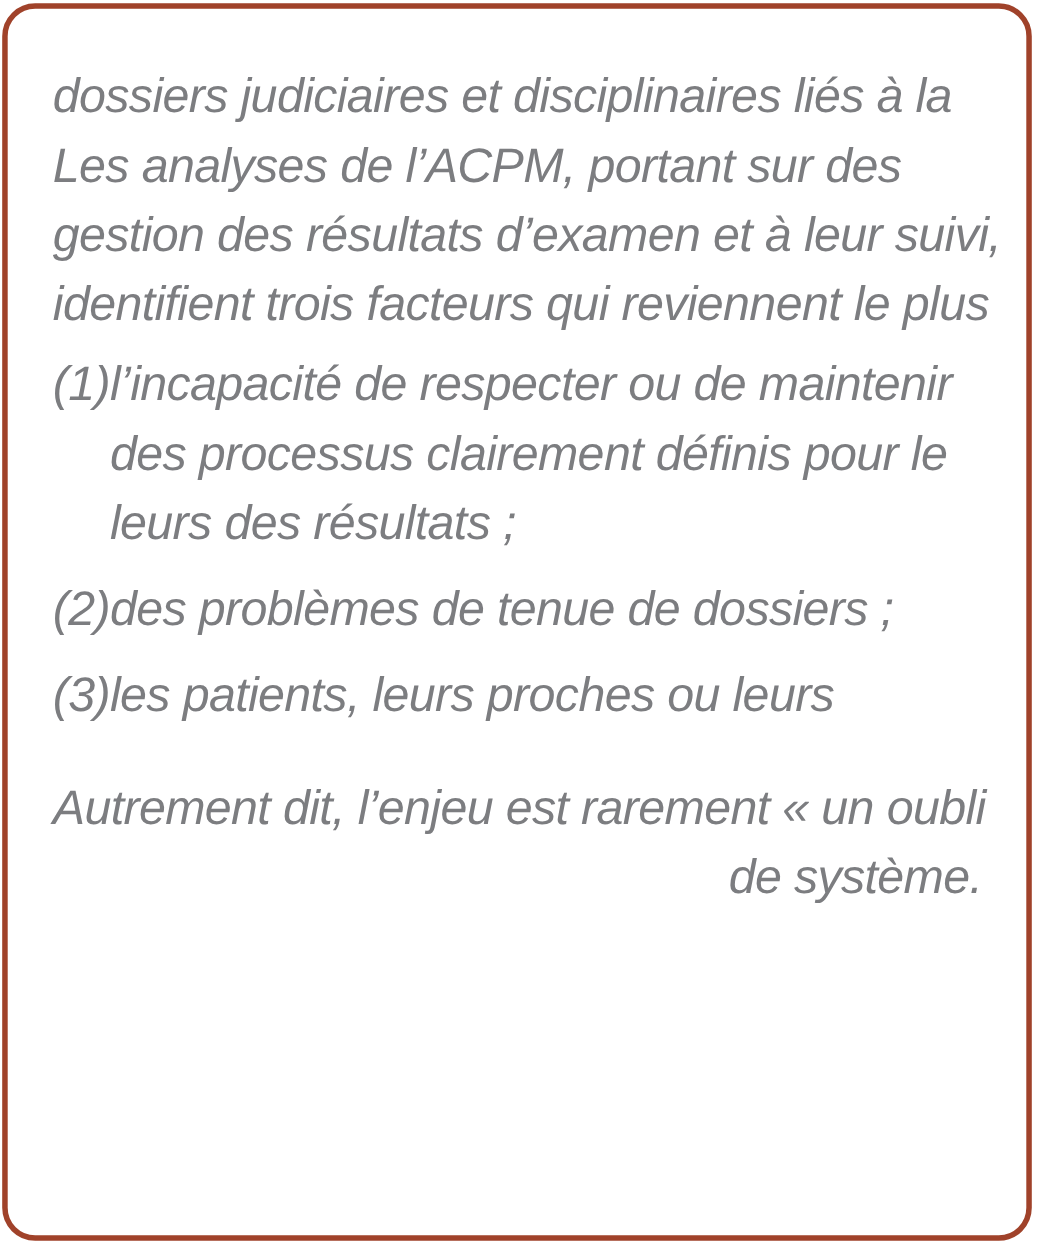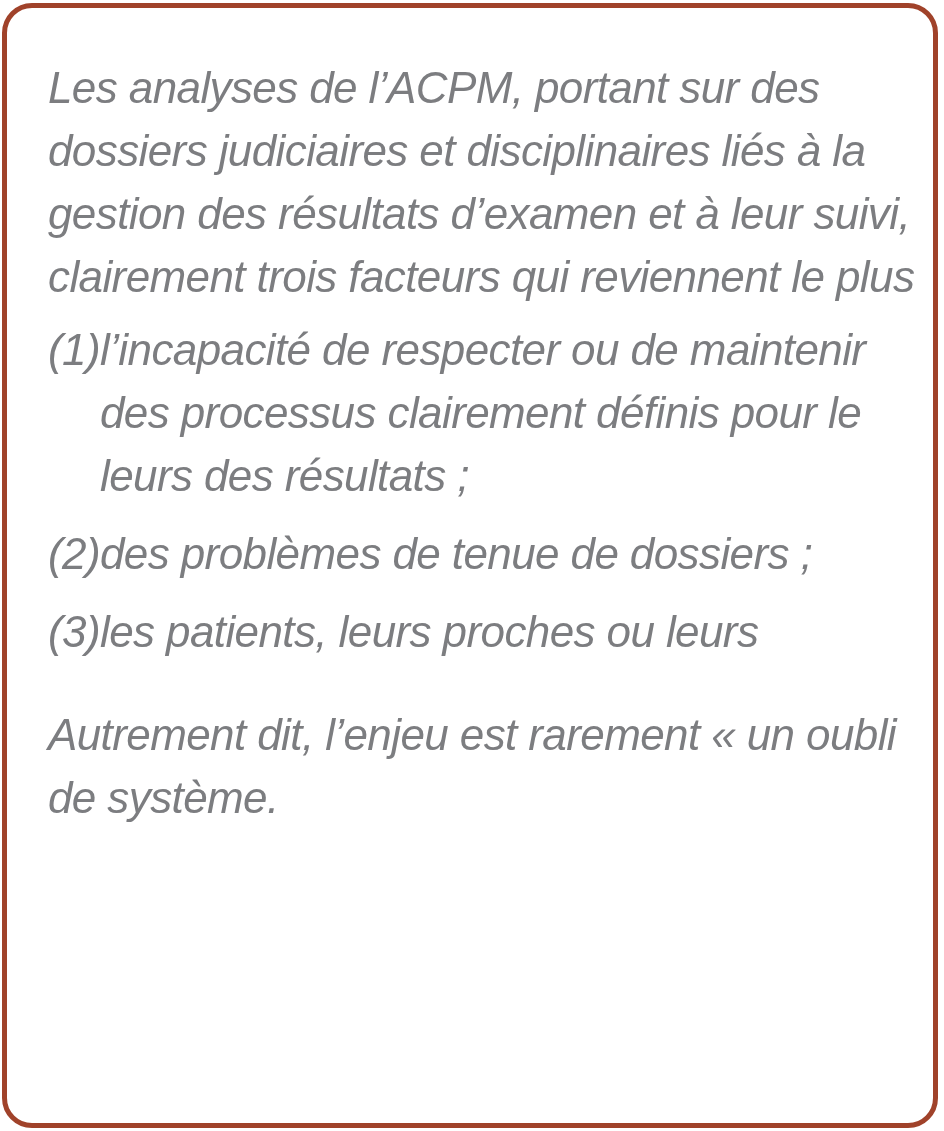--- a/index.html
+++ b/index.html
@@ -44,32 +44,32 @@
   .list-item {
     display: flex;
     align-items: flex-start;
   }
   .list-item + .list-item { margin-top: 15px; }
   .marker {
     flex: 0 0 38px;
     white-space: nowrap;
   }
   .item-lines { flex: 1 1 auto; }
-  .closing { margin-top: 40px; }
+  .closing { margin-top: 40px; text-align: right; }
 </style>
 </head>
 <body>
 
 <div class="card">
 
   <p class="para">
+    <span class="line">dossiers judiciaires et disciplinaires liés à la</span>
     <span class="line">Les analyses de l’ACPM, portant sur des</span>
-    <span class="line">dossiers judiciaires et disciplinaires liés à la</span>
     <span class="line">gestion des résultats d’examen et à leur suivi,</span>
-    <span class="line">clairement trois facteurs qui reviennent le plus</span>
+    <span class="line">identifient trois facteurs qui reviennent le plus</span>
   </p>
 
   <div class="list">
 
     <div class="list-item">
       <span class="marker">(1)</span>
       <span class="item-lines">
         <span class="line">l’incapacité de respecter ou de maintenir</span>
         <span class="line">des processus clairement définis pour le</span>
         <span class="line">leurs des résultats ;</span>

